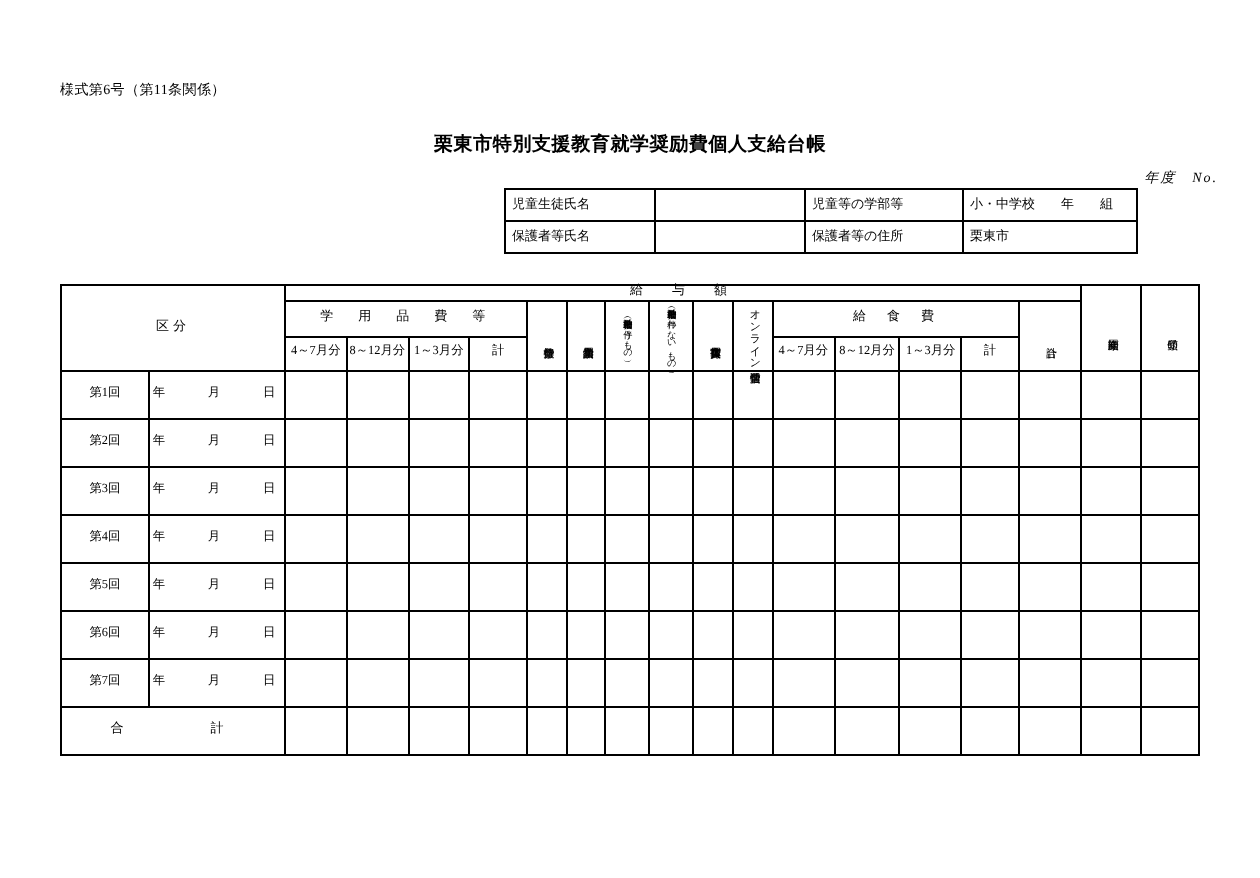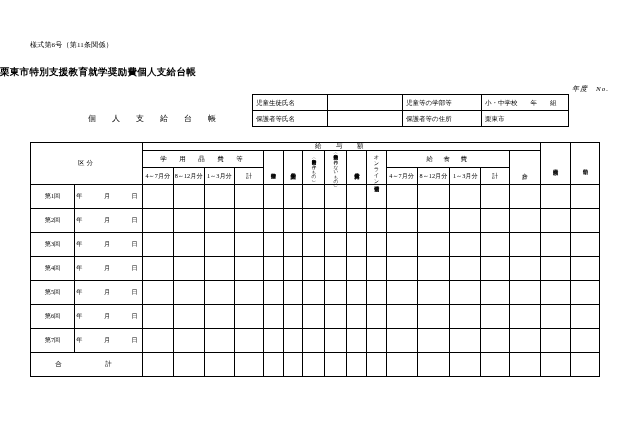--- a/index.html
+++ b/index.html
@@ -24,20 +24,21 @@
     position: absolute;
     left: 30px; top: 40px;
     font-size: 7px;
     letter-spacing: 0.2px;
     white-space: nowrap;
   }
   .doc-title {
     position: absolute;
     left: 0; top: 66px;
     width: 630px;
+    text-align: center;
     font-size: 9.5px;
     font-weight: bold;
     letter-spacing: 0.3px;
   }
   .year-no {
     position: absolute;
     right: 42px; top: 84px;
     font-size: 7px;
     letter-spacing: 1px;
     font-style: italic;
@@ -135,21 +136,20 @@
 <body>
 
 <div class="page">
 
   <div class="form-no">様式第6号（第11条関係）</div>
 
   <div class="doc-title">栗東市特別支援教育就学奨励費個人支給台帳</div>
 
   <div class="year-no">年度　No.</div>
 
-  <div class="ledger-label">個　人　支　給　台　帳</div>
 
   <table class="info">
     <tbody>
       <tr>
         <td class="lbl">児童生徒氏名</td>
         <td class="val"></td>
         <td class="lbl2">児童等の学部等</td>
         <td class="val2">小・中学校　　年　　組</td>
       </tr>
       <tr>

